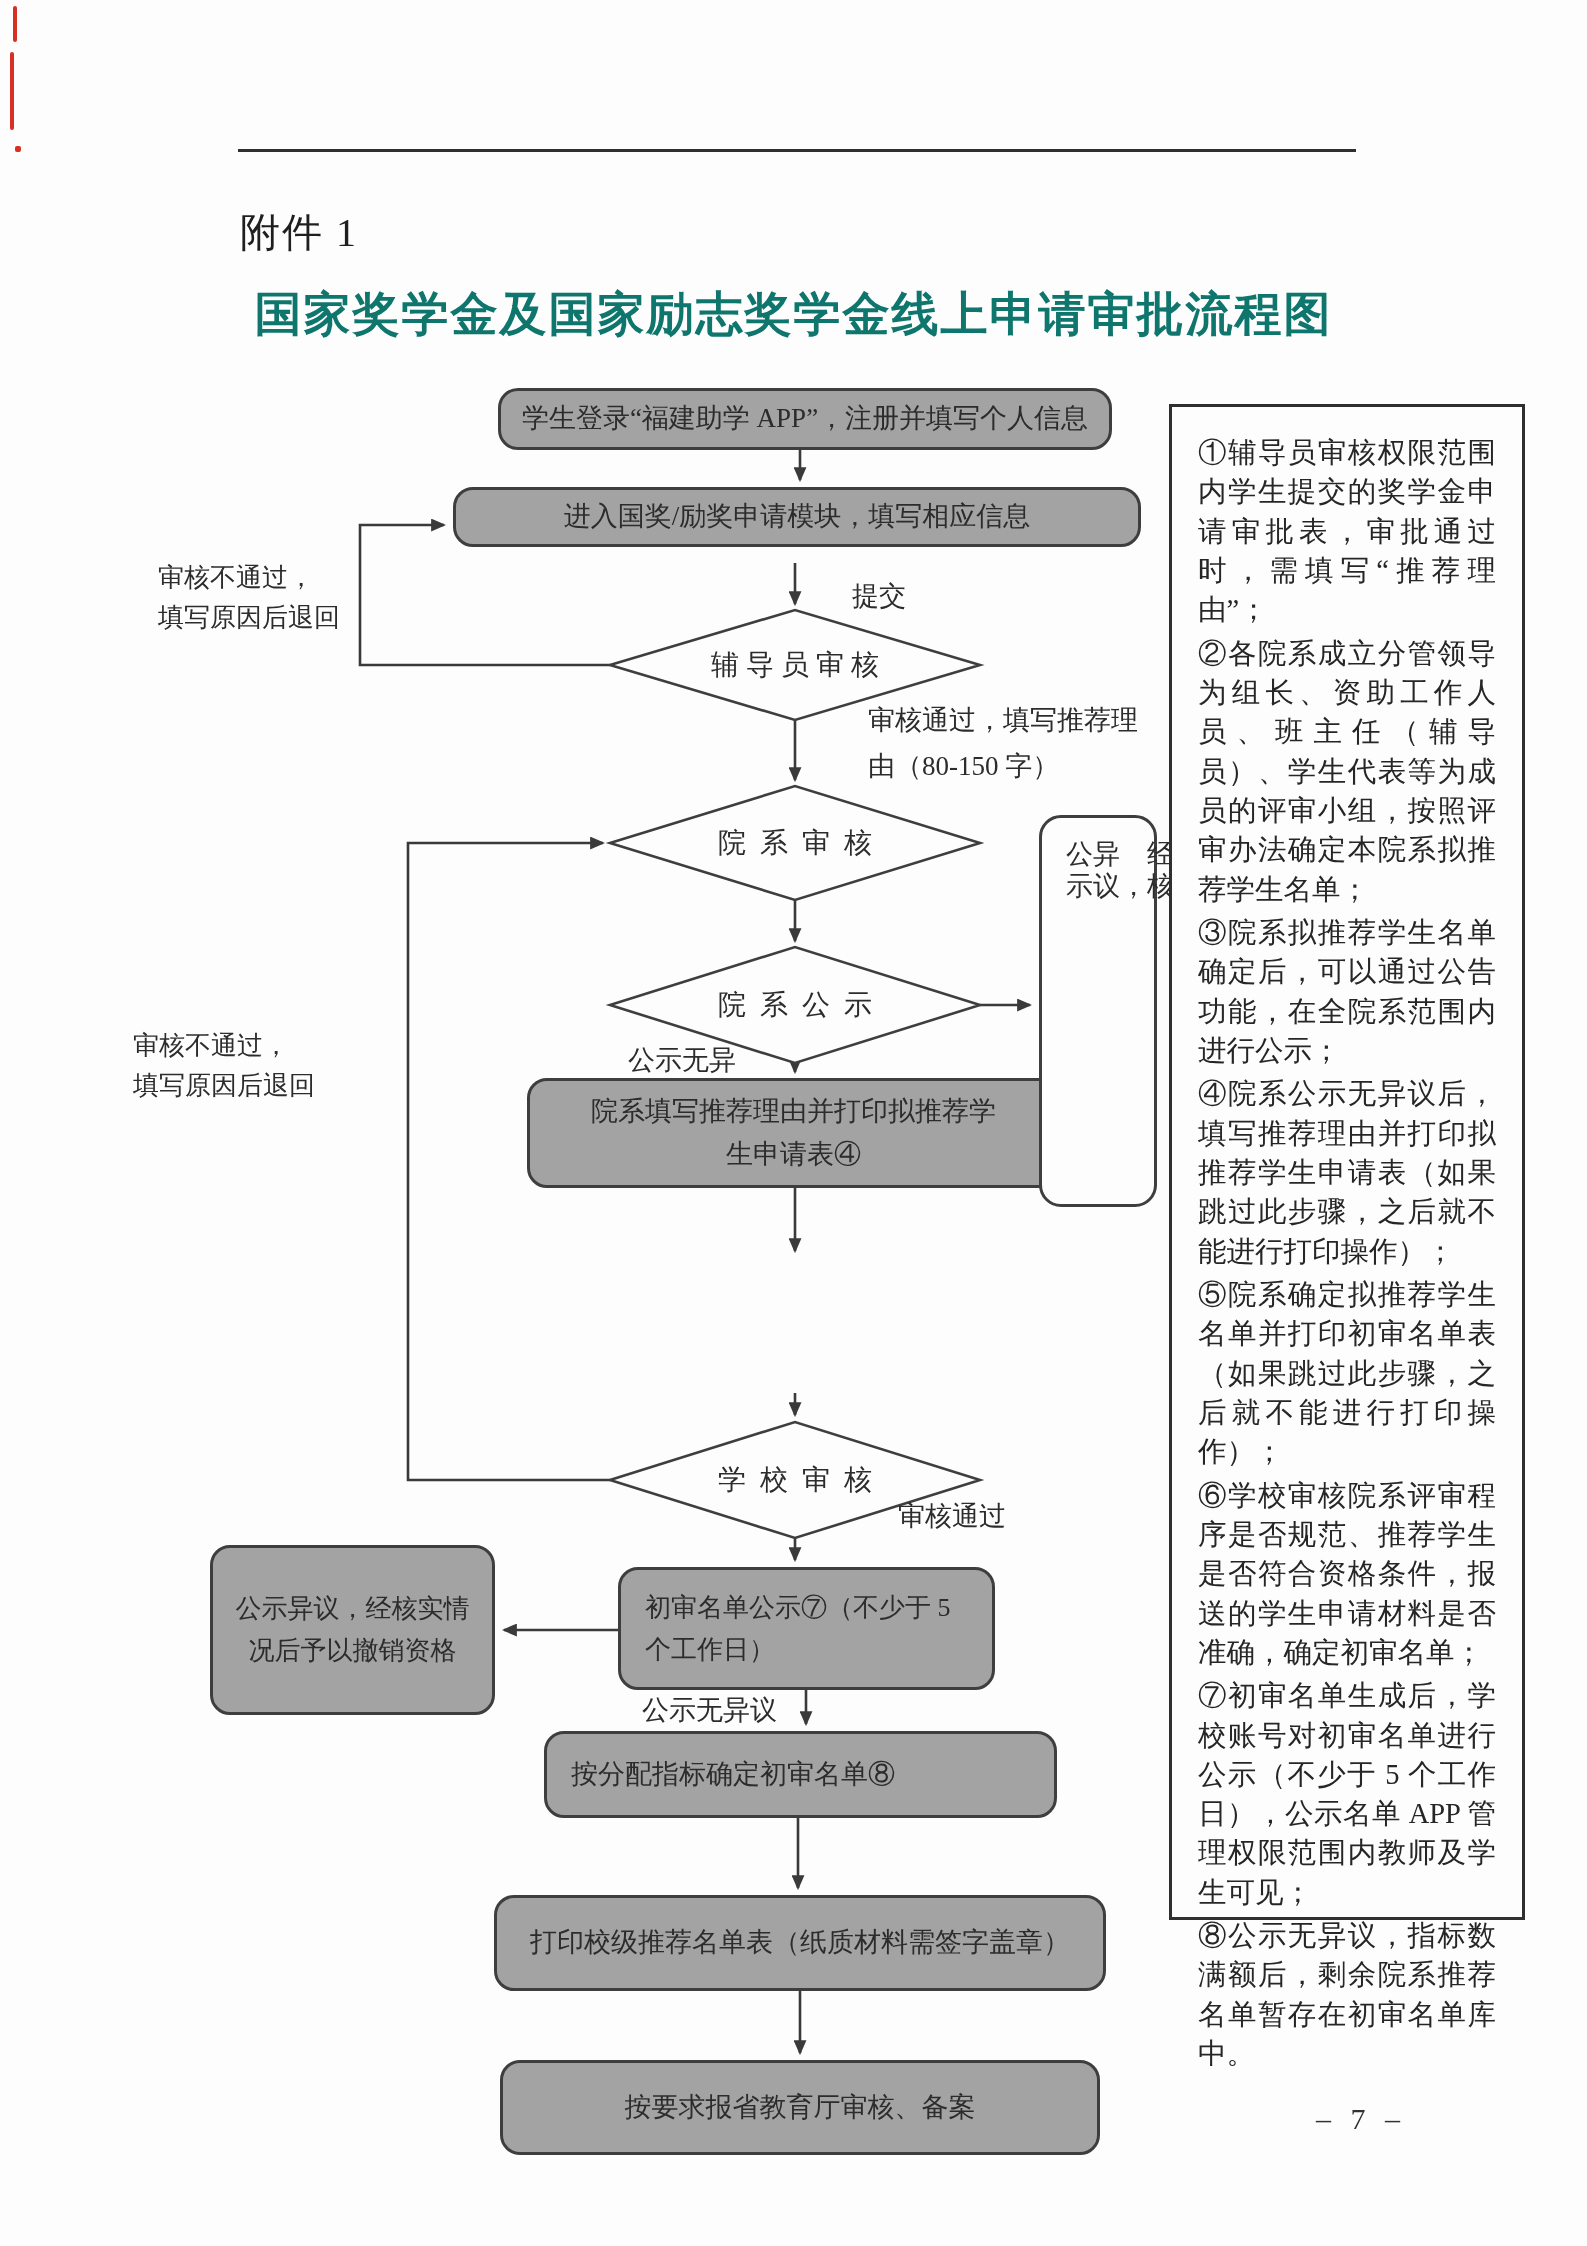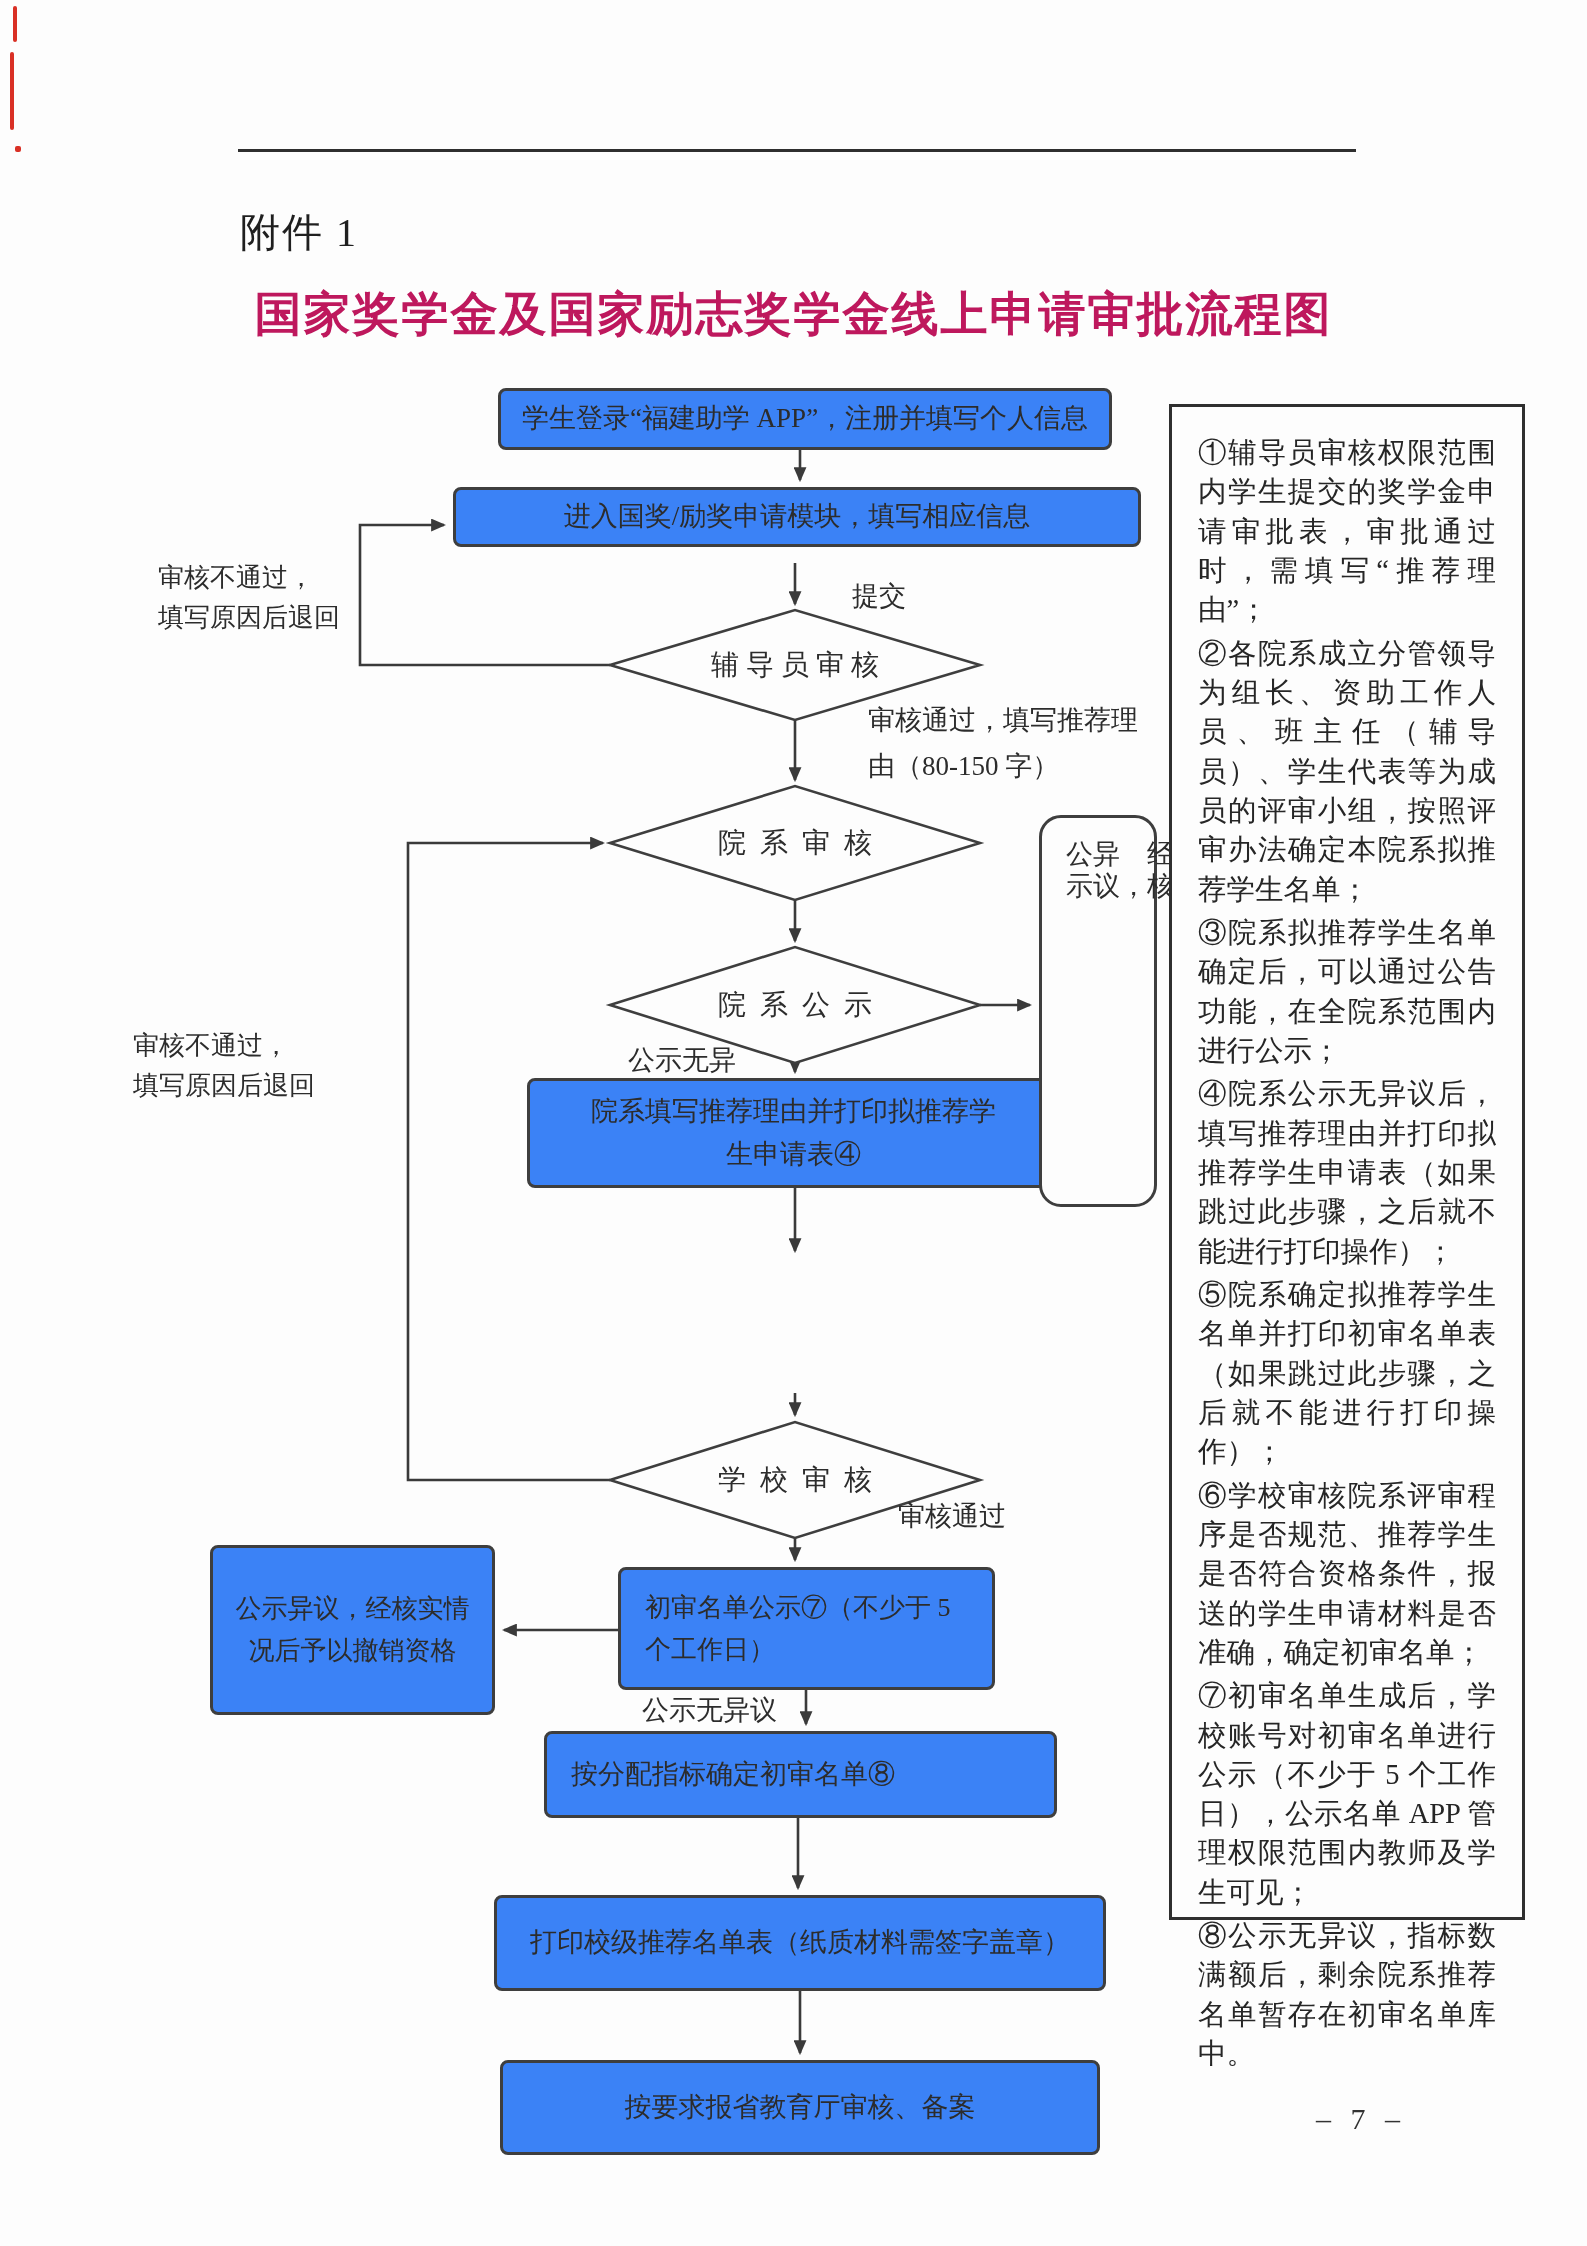--- a/index.html
+++ b/index.html
@@ -9,27 +9,27 @@
     background:#fdfdfd;
     font-family:"Liberation Serif", serif;
     color:#2c2c2c;
     overflow:hidden;
   }
   .rule{position:absolute;background:#2f2f2f;}
   .red-mark{position:absolute;background:#d93025;border-radius:2px;}
   .attach{position:absolute;font-size:40px;color:#1f1f1f;letter-spacing:2px;}
   .title{
     position:absolute;left:120px;right:120px;text-align:center;
-    font-size:47px;font-weight:bold;letter-spacing:2px;color:#be185d;
+    font-size:47px;font-weight:bold;letter-spacing:2px;color:#0f766e;
     white-space:nowrap;
   }
   svg.wires{position:absolute;left:0;top:0;z-index:1;}
   .fbox{
     position:absolute;z-index:2;
-    border:3px solid #3e3e3e;border-radius:8px;background:#3b82f6;
+    border:3px solid #3e3e3e;border-radius:20px;background:#a3a3a3;
     display:flex;flex-direction:column;align-items:center;justify-content:center;
     font-size:27px;line-height:1.6;color:#2c2c2c;text-align:center;
     box-sizing:border-box;
   }
   .fbox.left-align{align-items:flex-start;text-align:left;padding-left:24px;padding-right:12px;}
   .fbox .ln{white-space:nowrap;}
   .diamond-label{
     position:absolute;z-index:2;display:flex;align-items:center;justify-content:center;
     font-size:28px;color:#2c2c2c;white-space:nowrap;
   }

